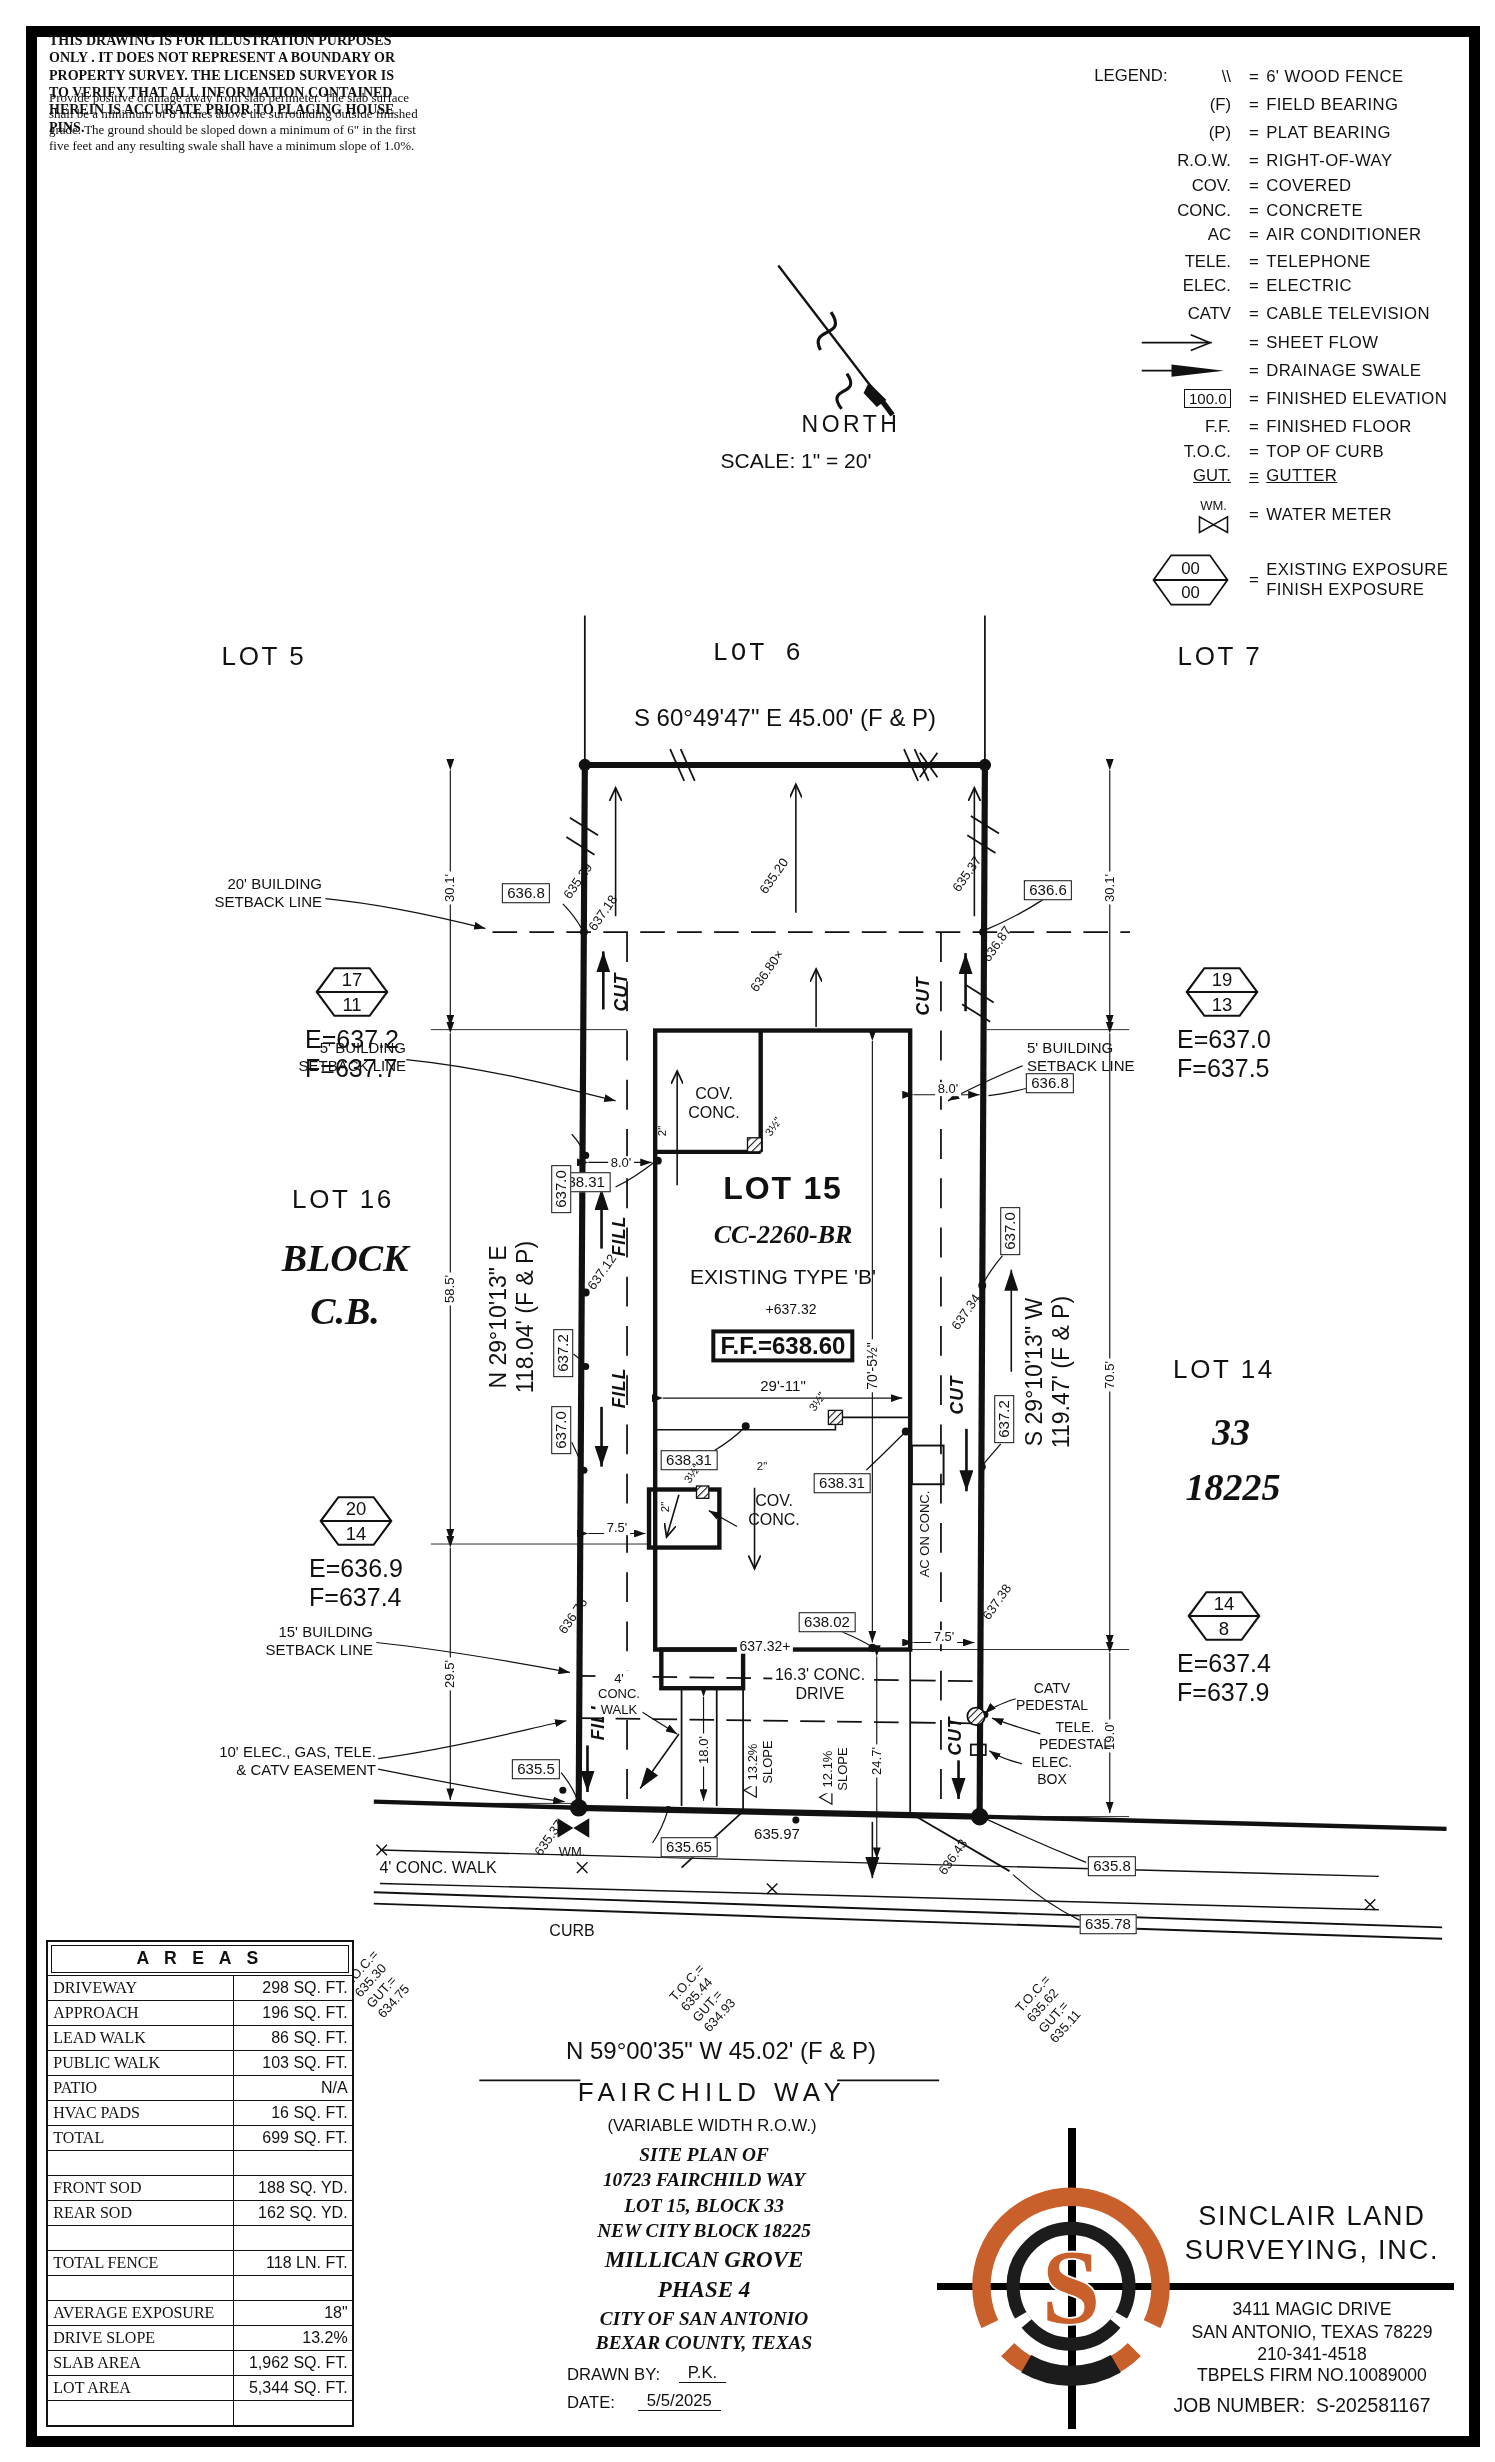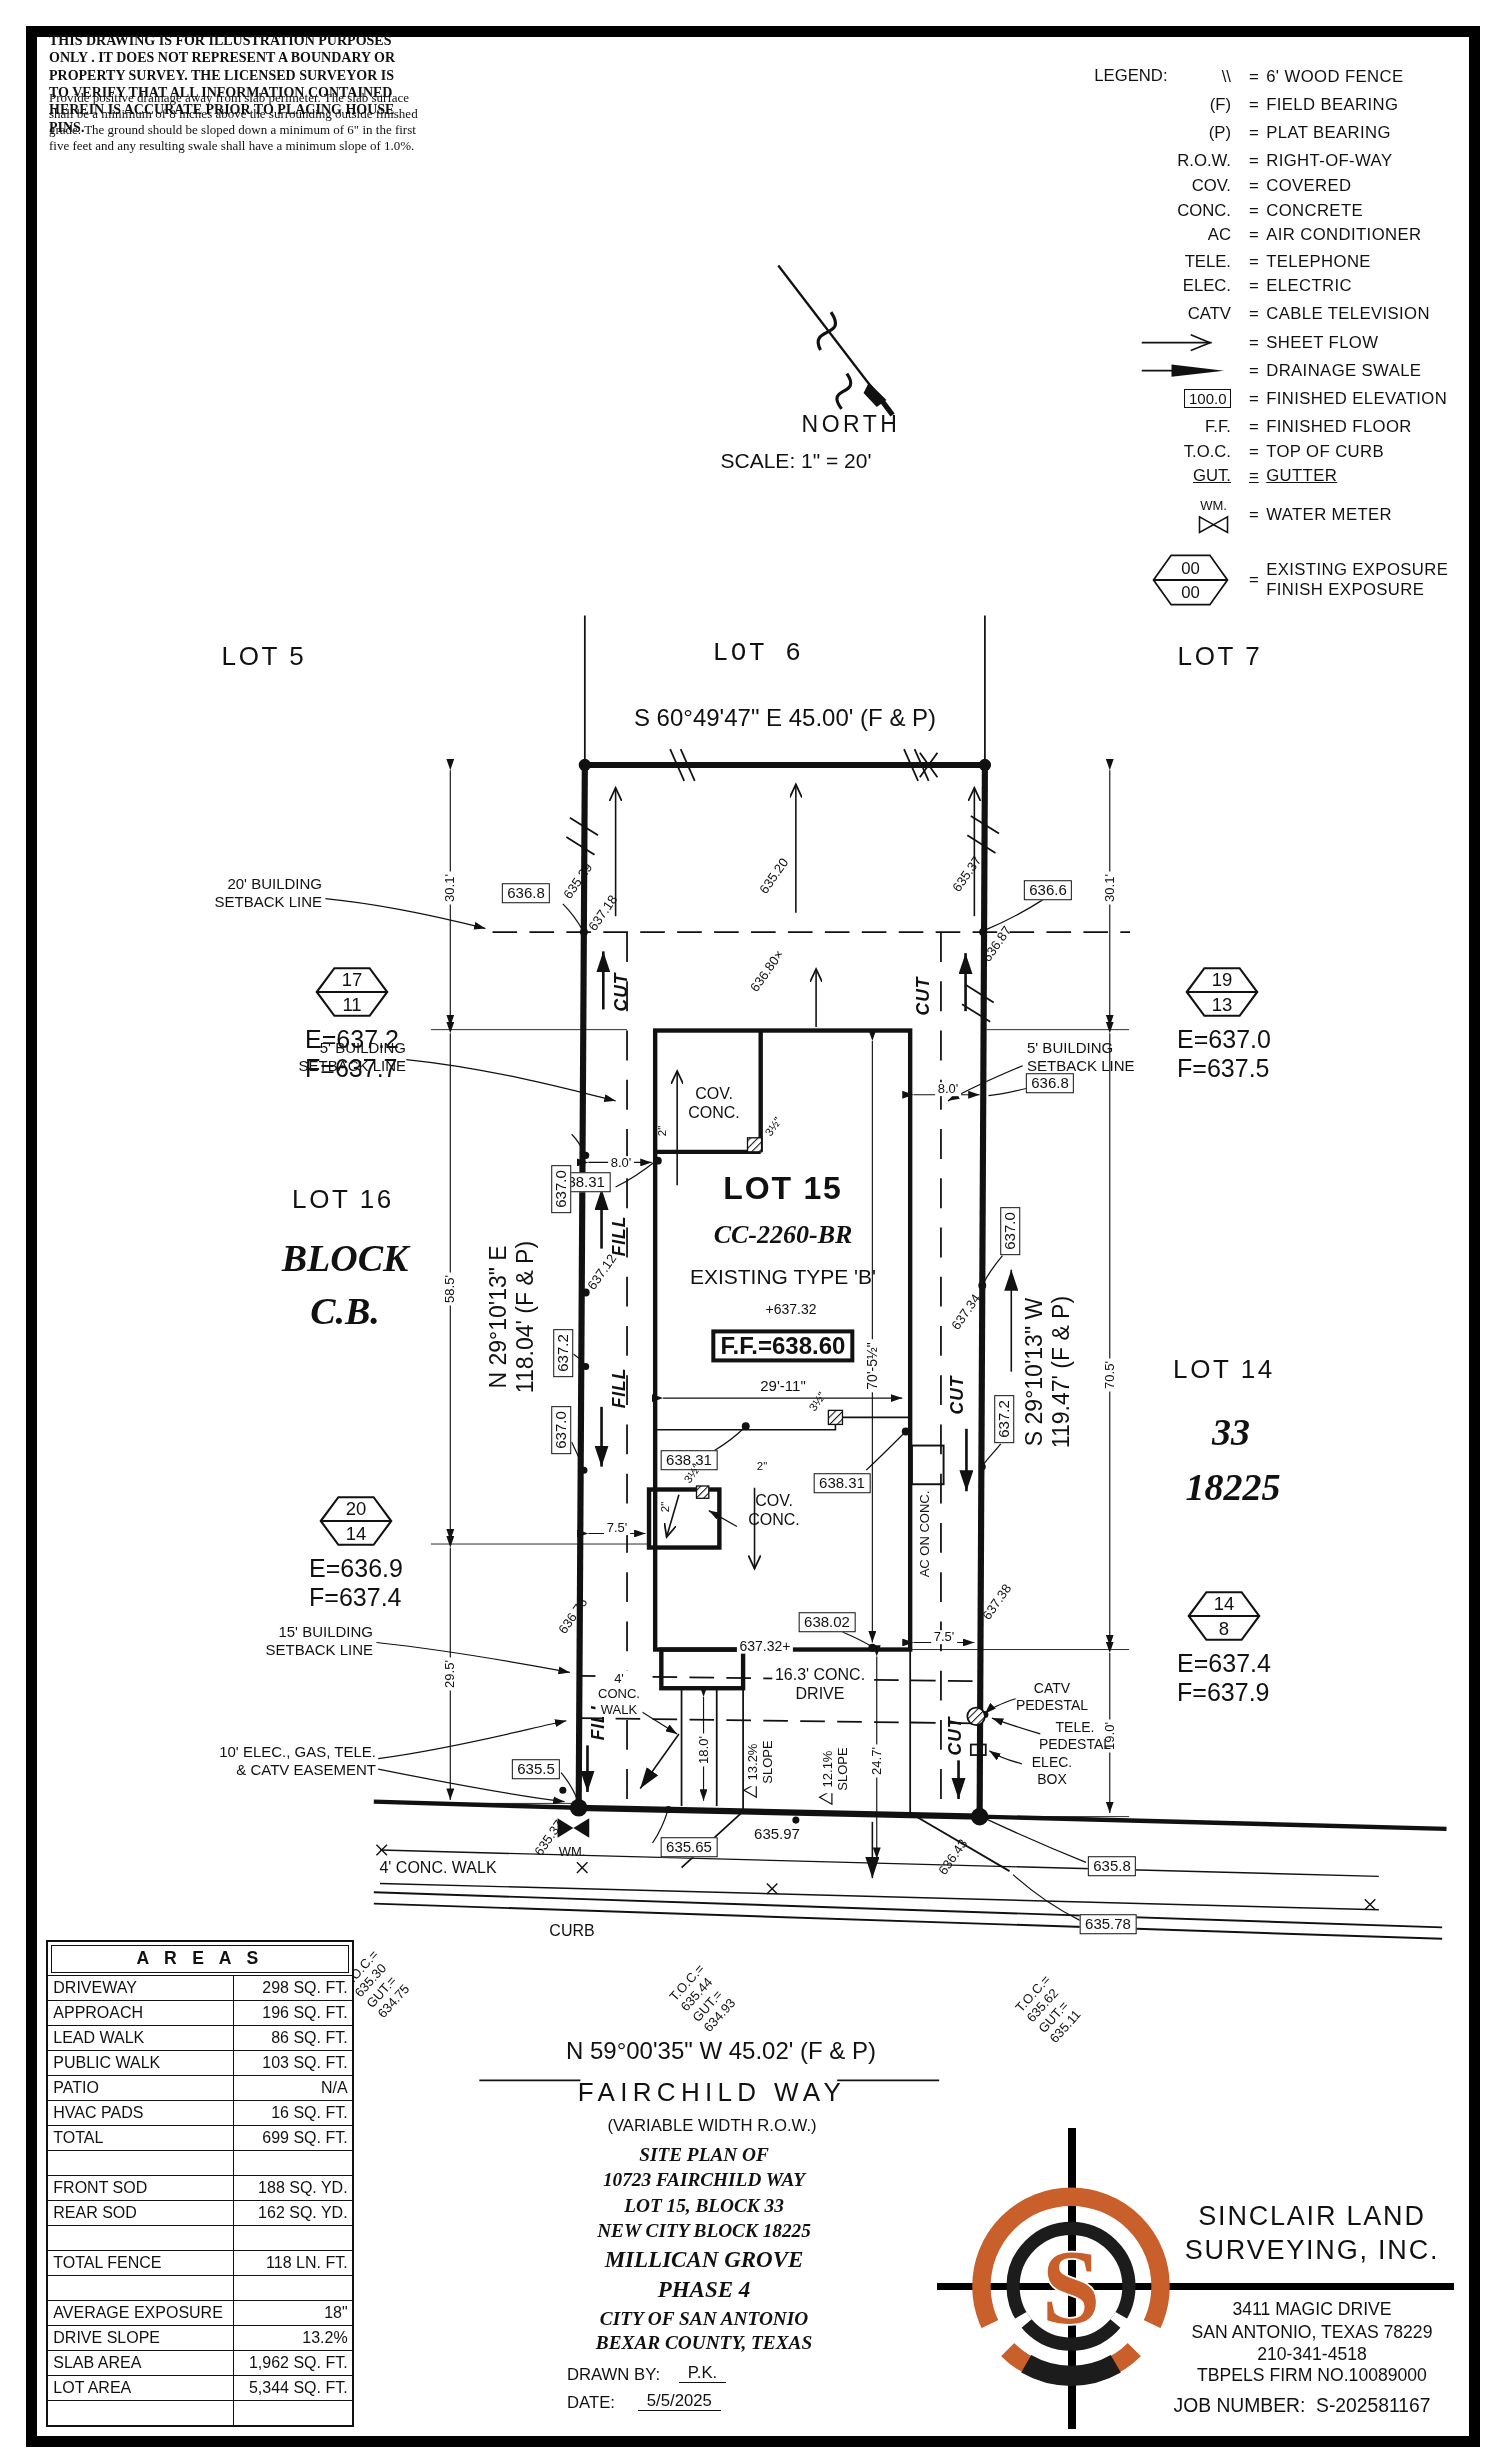--- a/index.html
+++ b/index.html
@@ -30,21 +30,21 @@
   #legend{position:absolute;left:1089px;top:65px;width:378px;z-index:3;}
   .lgr{position:absolute;left:0;display:flex;align-items:center;height:23px;font-size:16.7px;}
   .lgs{width:142px;text-align:right;padding-right:10.6px;flex:none;display:flex;justify-content:flex-end;align-items:center;}
   .lge{width:24.6px;flex:none;text-align:center;}
   .lgd{letter-spacing:0.4px;}
   .lbox{border:1.8px solid #111;padding:0 3.5px;font-size:15px;}
   
   #areas{position:absolute;left:46px;top:1940px;width:304px;z-index:3;border:2.6px solid #111;background:#fff;}
   #areas .ttl{height:26px;border:1.8px solid #111;margin:2.6px;display:flex;align-items:center;justify-content:center;font-weight:bold;font-size:17.6px;letter-spacing:5.3px;}
   .arow{display:flex;height:24px;border-top:1.8px solid #111;align-items:center;font-size:16px;}
-  .alabel{flex:1;padding-left:5.3px;border-right:1.8px solid #111;height:100%;display:flex;align-items:center;}
+  .alabel{flex:1;padding-left:5.3px;border-right:1.8px solid #111;height:100%;display:flex;align-items:center;font-family:Liberation Serif, serif;}
   .avalue{width:114px;text-align:right;padding-right:4.4px;}
   .eflines div{font-size:25px;line-height:1.15;}
   .hexm{position:absolute;width:74px;height:55px;z-index:3;transform:translate(-50%,-50%);}
   .hexm .hn{position:absolute;width:100%;text-align:center;font-size:18.5px;}
   .undl{border-bottom:1.8px solid #111;padding:0 8.8px;}
 </style>
 </head>
 <body>
 
 <div id="page">

